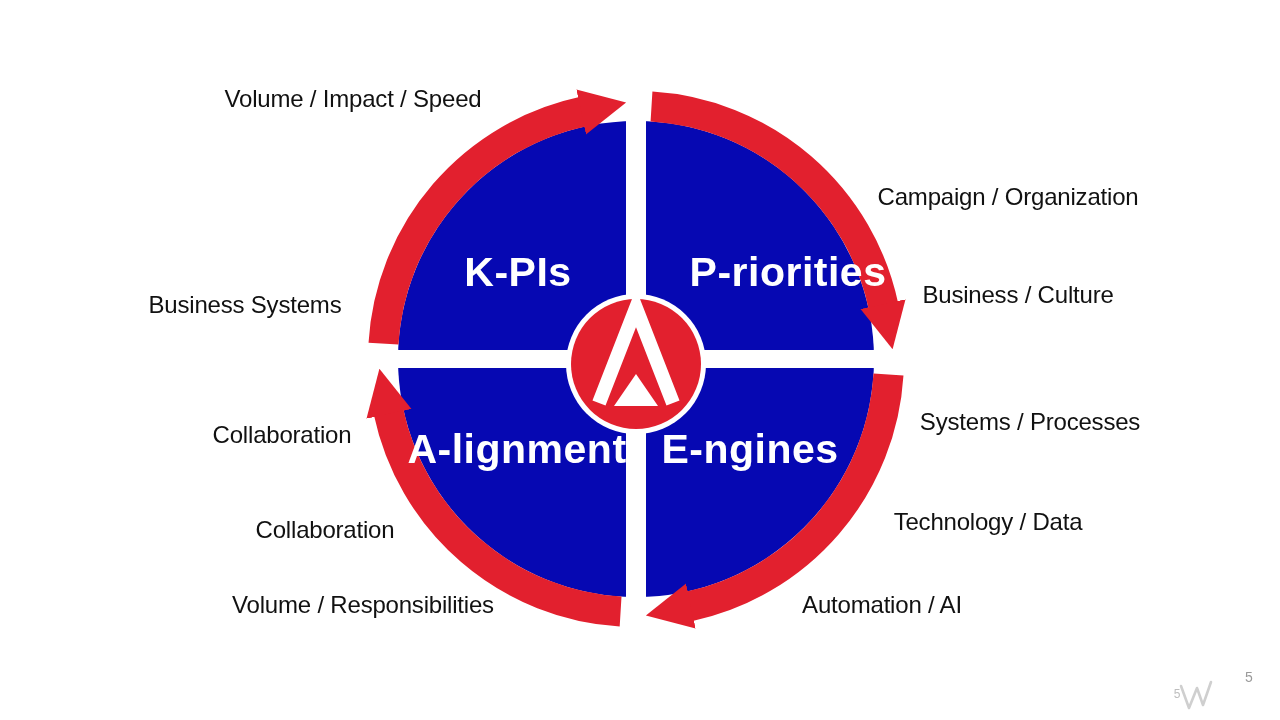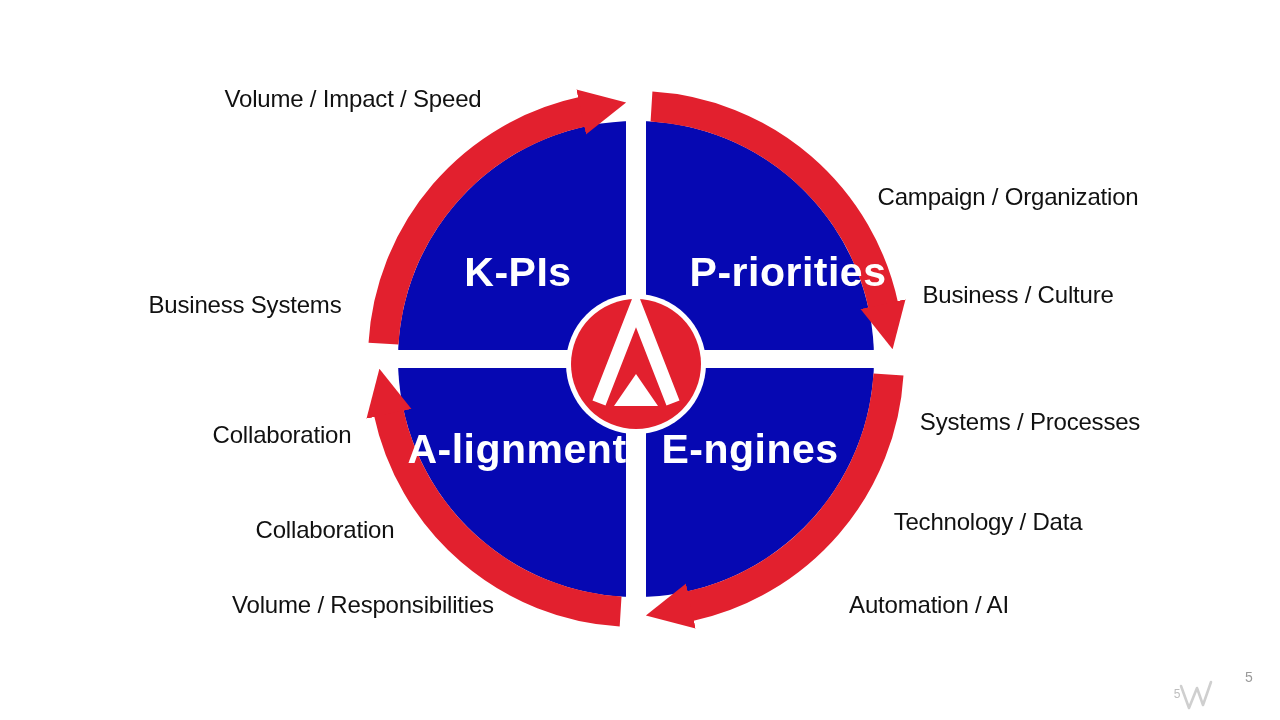--- a/index.html
+++ b/index.html
@@ -90,18 +90,18 @@
   <div class="label" style="left:353px;top:99px">Volume / Impact / Speed</div>
   <div class="label" style="left:245px;top:305px">Business Systems</div>
   <div class="label" style="left:282px;top:435px">Collaboration</div>
   <div class="label" style="left:325px;top:530px">Collaboration</div>
   <div class="label" style="left:363px;top:605px">Volume / Responsibilities</div>
 
   <div class="label" style="left:1008px;top:197px">Campaign / Organization</div>
   <div class="label" style="left:1018px;top:295px">Business / Culture</div>
   <div class="label" style="left:1030px;top:422px">Systems / Processes</div>
   <div class="label" style="left:988px;top:522px">Technology / Data</div>
-  <div class="label" style="left:929px;top:605px">Automation / AI</div>
+  <div class="label" style="left:882px;top:605px">Automation / AI</div>
 
   <div class="pagenum" style="left:1249px;top:677px">5</div>
   <div class="pagenum light" style="left:1177px;top:694px">5</div>
 
 </div>
 
 </body></html>

